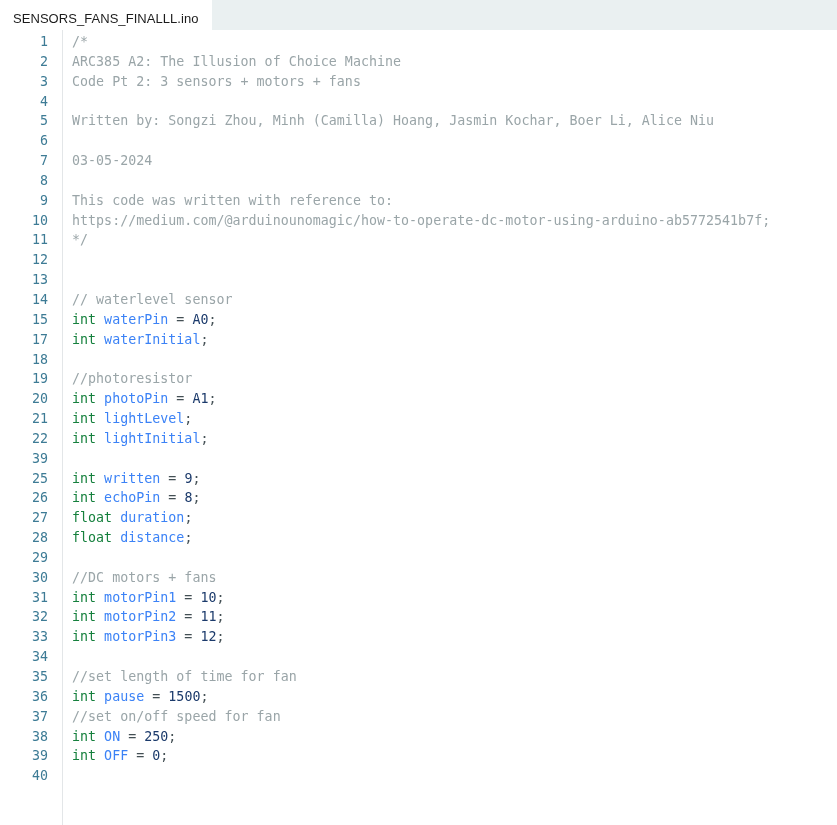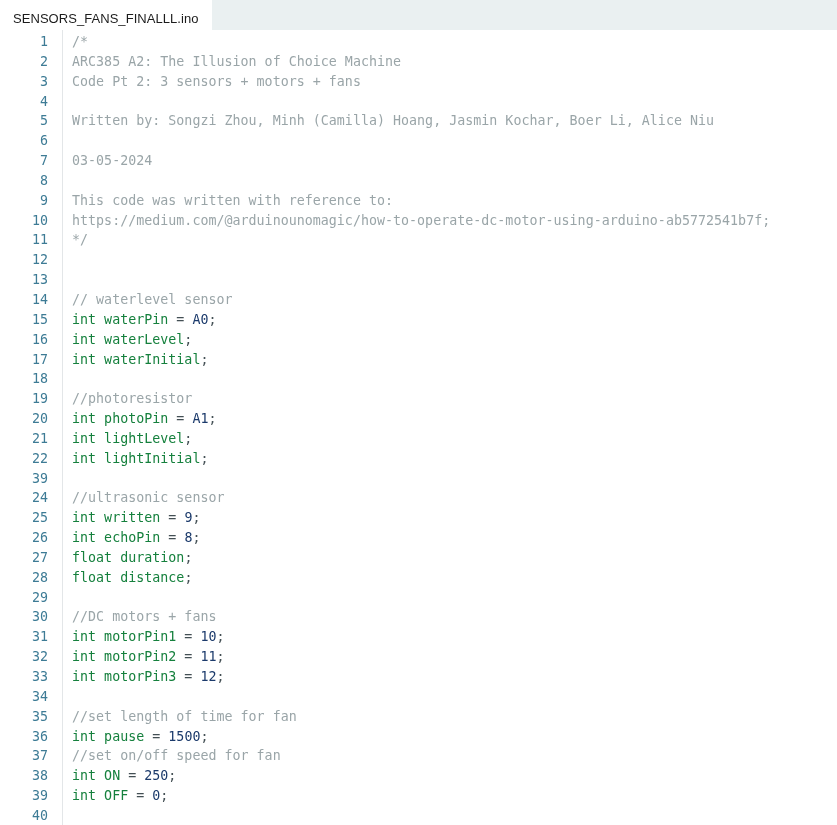--- a/index.html
+++ b/index.html
@@ -95,21 +95,21 @@
     font-family: "DejaVu Sans Mono", "Liberation Mono", monospace;
     font-size: 13.3px;
     color: #222222;
     letter-spacing: 0.02px;
   }
 
   
   .tok-comment { color: #9aa5a8; }
   .tok-link    { color: #9aa5a8; text-decoration-color: #9aa5a8; }
   .tok-kw      { color: #15803d; }
-  .tok-id      { color: #15803d; }
+  .tok-id      { color: #3b82f6; }
   .tok-num     { color: #1b3a6b; }
   .tok-punct   { color: #434f54; }
   .tok-op      { color: #434f54; }
   .tok-const   { color: #1b3a6b; text-align: center; }
 </style>
 </head>
 <body>
 
 <div class="app">
 
@@ -175,24 +175,20 @@
         </div>
         <div class="line">
           <div class="lineno">14</div>
           <div class="linecode"><span class="tok-comment">// waterlevel sensor</span></div>
         </div>
         <div class="line">
           <div class="lineno">15</div>
           <div class="linecode"><span class="tok-kw">int</span><span class="tok-id"> waterPin </span><span class="tok-op">= </span><span class="tok-const">A0</span><span class="tok-punct">;</span></div>
         </div>
         <div class="line">
-          <div class="lineno">16</div>
-          <div class="linecode"><span class="tok-kw">int</span><span class="tok-id"> waterLevel</span><span class="tok-punct">;</span></div>
-        </div>
-        <div class="line">
           <div class="lineno">17</div>
           <div class="linecode"><span class="tok-kw">int</span><span class="tok-id"> waterInitial</span><span class="tok-punct">;</span></div>
         </div>
         <div class="line">
           <div class="lineno">18</div>
           <div class="linecode">&nbsp;</div>
         </div>
         <div class="line">
           <div class="lineno">19</div>
           <div class="linecode"><span class="tok-comment">//photoresistor</span></div>
@@ -207,24 +203,20 @@
         </div>
         <div class="line">
           <div class="lineno">22</div>
           <div class="linecode"><span class="tok-kw">int</span><span class="tok-id"> lightInitial</span><span class="tok-punct">;</span></div>
         </div>
         <div class="line">
           <div class="lineno">39</div>
           <div class="linecode">&nbsp;</div>
         </div>
         <div class="line">
-          <div class="lineno">24</div>
-          <div class="linecode"><span class="tok-comment">//ultrasonic sensor</span></div>
-        </div>
-        <div class="line">
           <div class="lineno">25</div>
           <div class="linecode"><span class="tok-kw">int</span><span class="tok-id"> written </span><span class="tok-op">= </span><span class="tok-num">9</span><span class="tok-punct">;</span></div>
         </div>
         <div class="line">
           <div class="lineno">26</div>
           <div class="linecode"><span class="tok-kw">int</span><span class="tok-id"> echoPin </span><span class="tok-op">= </span><span class="tok-num">8</span><span class="tok-punct">;</span></div>
         </div>
         <div class="line">
           <div class="lineno">27</div>
           <div class="linecode"><span class="tok-kw">float</span><span class="tok-id"> duration</span><span class="tok-punct">;</span></div>

